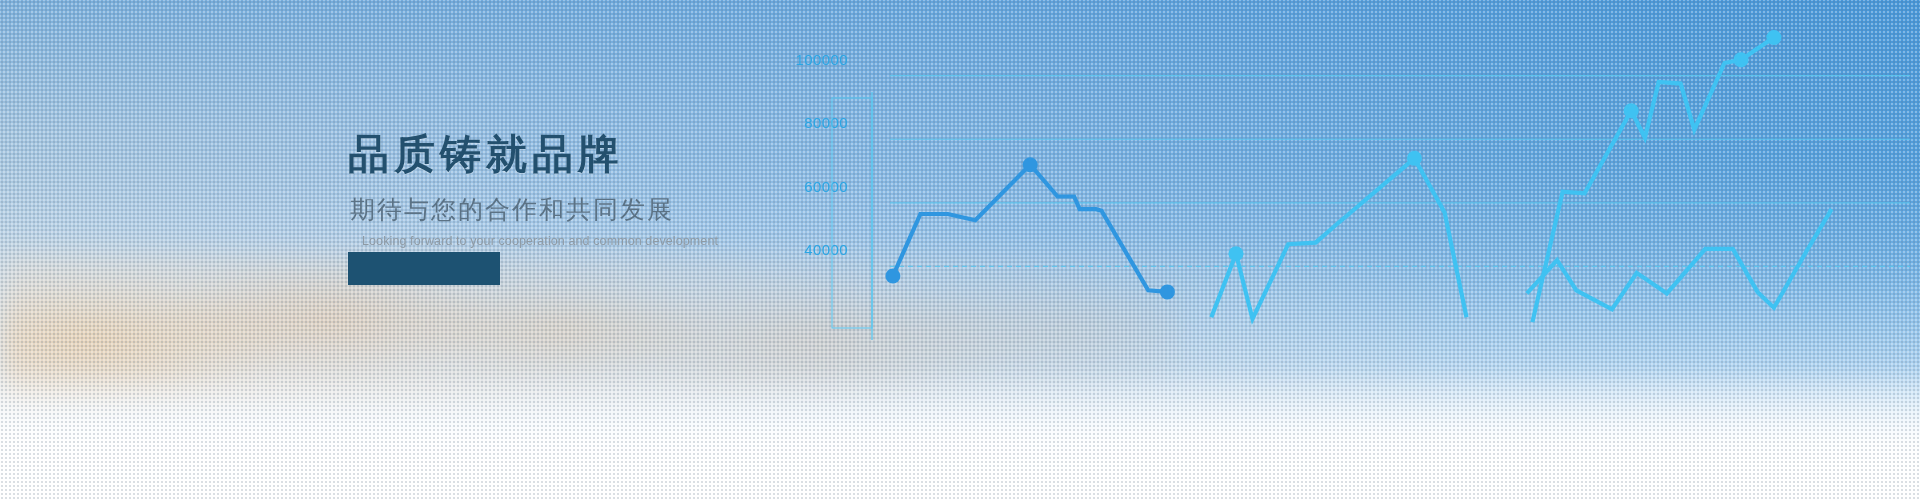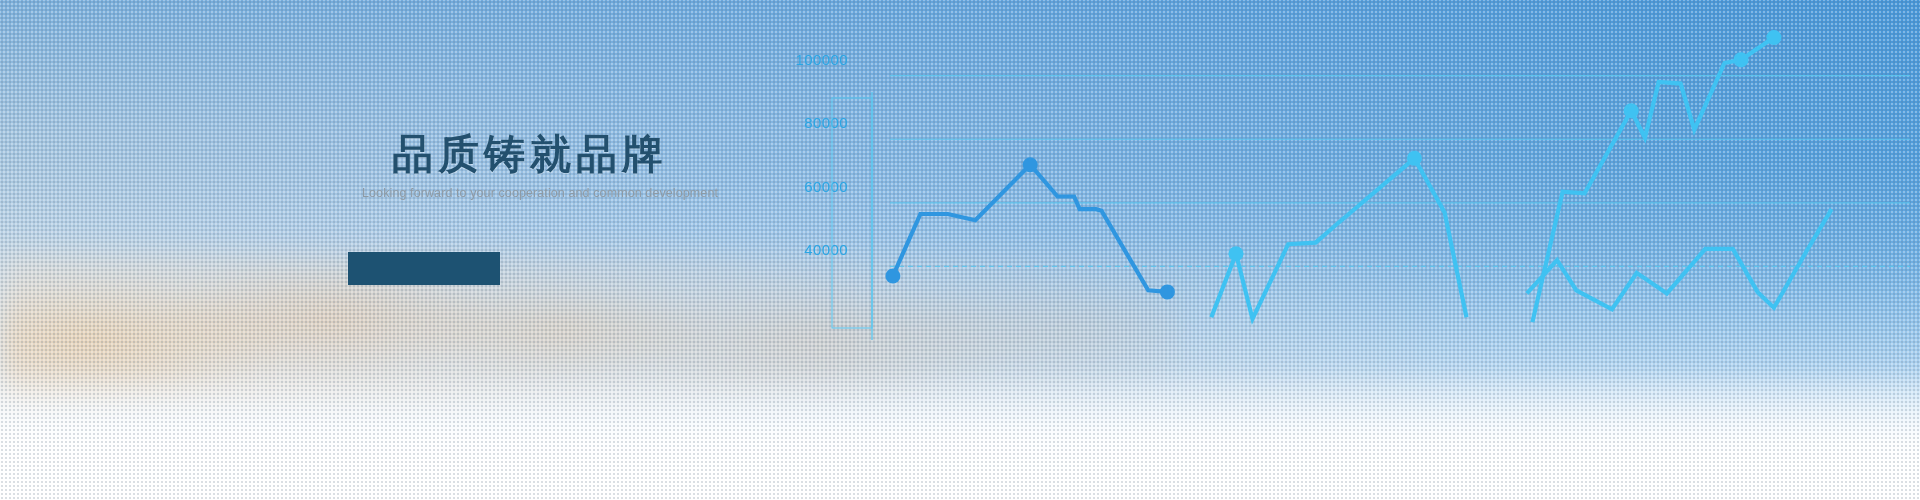--- a/index.html
+++ b/index.html
@@ -79,21 +79,20 @@
     background-size:4px 4px;
     background-position:2px 2px;
   }
 
   
   .copy{position:absolute;left:348px;top:130px;width:420px;}
   .headline{
     font-size:41px;line-height:1.18;letter-spacing:5px;
     color:#23506e;font-weight:700;margin:0;
     text-shadow:0 1px 1px rgba(255,255,255,.35);
-    padding-left:44px;
   }
   .subhead{
     font-size:25px;line-height:1.25;letter-spacing:2px;
     color:#5b7285;font-weight:400;margin:16px 0 0 2px;
   }
   .subhead-en{
     font-size:12.5px;line-height:1.3;letter-spacing:.1px;
     color:#8e9aa4;font-weight:400;margin:7px 0 0 14px;
   }
   .cta{
@@ -121,20 +120,21 @@
   <div class="bg-sky"></div>
   <div class="bg-sky-top"></div>
   <div class="bg-city2"></div>
   <div class="bg-city"></div>
   <div class="bg-bottomfade"></div>
   <div class="bg-dots"></div>
   <div class="bg-dots2"></div>
 
   <div class="copy">
     <h1 class="headline">品质铸就品牌</h1>
+    <p class="subhead">期待与您的合作和共同发展</p>
     <p class="subhead-en">Looking forward to your cooperation and common development</p>
   </div>
 
   <button class="cta"></button>
 
   <div class="chart">
     <svg id="chart-svg" width="1160" height="500" viewBox="0 0 1160 500">
         <line x1="130" y1="75.68421052631581" x2="1150" y2="75.68421052631581" stroke="#5bc6ee" stroke-width="1.2" stroke-dasharray="none" opacity="0.85"></line>
         <text x="88" y="64.68421052631581" text-anchor="end" class="ylab">100000</text>
         <line x1="130" y1="139.26315789473685" x2="1150" y2="139.26315789473685" stroke="#5bc6ee" stroke-width="1.2" stroke-dasharray="none" opacity="0.85"></line>

